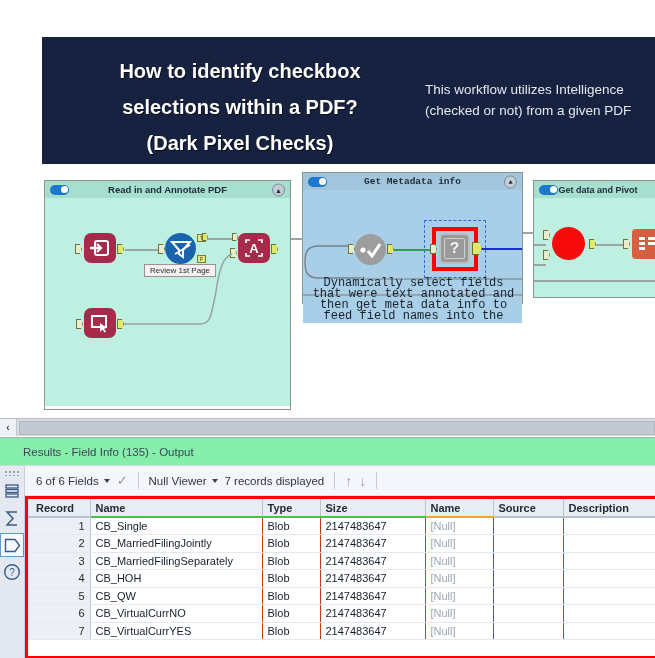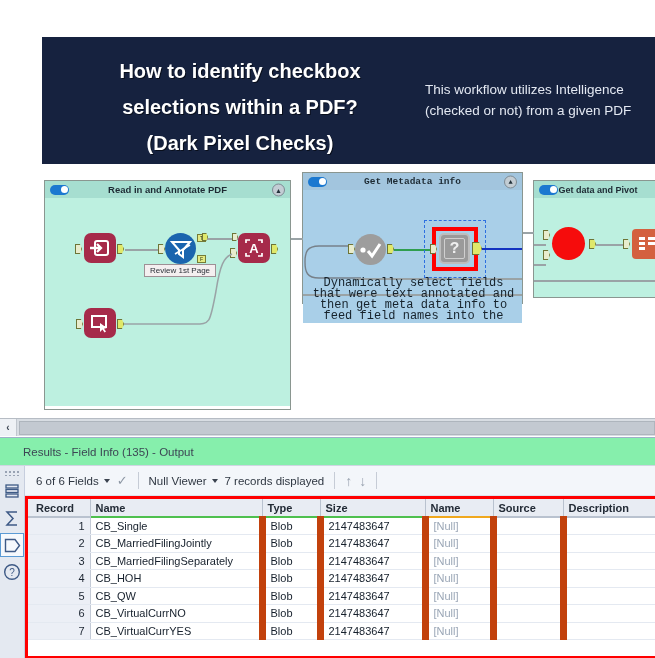--- a/index.html
+++ b/index.html
@@ -206,21 +206,21 @@
     background: #e8ecf3; font-size: 11px; color: #232b36;
     font-weight: bold; text-align: left;
     padding: 2px 5px; height: 18px;
     border-right: 1px solid #b9c2cf;
     border-bottom: 2px solid #b9c2cf;
   }
   th.u-green { border-bottom: 2px solid #4ec04e; }
   th.u-orange { border-bottom: 2px solid #f0a81e; }
   td {
     font-size: 11px; color: #16202c; height: 17.5px;
-    padding: 1px 5px; border-right: 7px solid #c2410c;
+    padding: 1px 5px; border-right: 1px solid #c2410c;
     border-bottom: 1px solid #e4e9f1; background: #ffffff;
   }
   td.rec {
     text-align: right; background: #eceff6;
     color: #1b2430; border-right: 1px solid #c3cad6;
   }
   td.null { color: #9aa6b6; }
   .c-rec { width: 62px; padding-left: 8px; } .c-name { width: 172px; }
   .c-type { width: 58px; } .c-size { width: 105px; margin-top: 28px; }
   .c-scale { width: 68px; } .c-src { width: 70px; margin-left: 11px; } .c-desc { width: 100px; }

